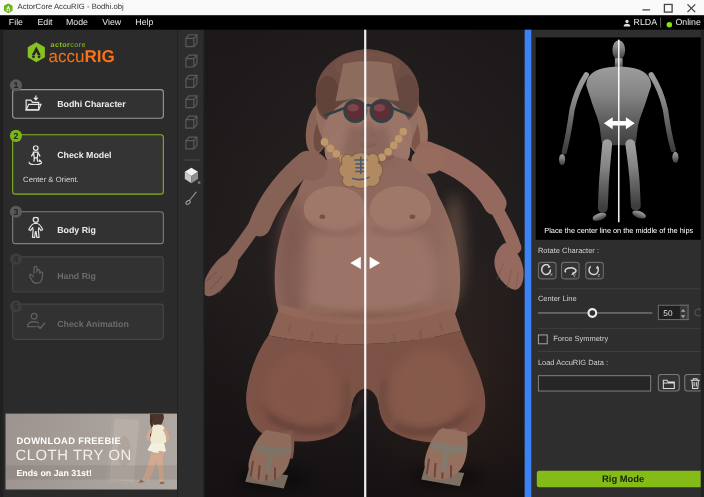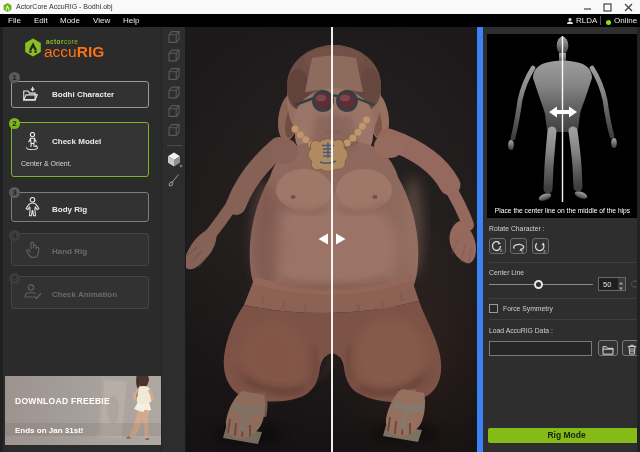--- a/index.html
+++ b/index.html
@@ -146,20 +146,21 @@
         <path d="M129 15 q5 -2 9 0 q2 1 2 4 l1 6 q1 3 0 5 q-6 3 -13 1 q-2 -2 -1 -5 l1 -7 q0 -3 1 -4 Z" fill="#f0ead5"></path>
         <path d="M128 30 l-4 7 q8 5 17 1 l-2 -8 q-6 3 -11 0 Z" fill="#f4efdf"></path>
         <path d="M138 19 q3 4 3 9 l2 1 l1 -3 q-1 -6 -4 -9 Z" fill="#d3a98f"></path>
         <path d="M129 19 q-3 3 -3 8 l-2 2 l-1 -4 q1 -5 4 -8 Z" fill="#d3a98f"></path>
         <path d="M128 37 l-2 9 l-4 12 l-3 7 l2 1 l5 -8 l4 -11 Z" fill="#d3a98f"></path>
         <path d="M134 38 l1 10 l1 12 l0 6 l2 0 l1 -7 l-1 -12 l0 -9 Z" fill="#d3a98f"></path>
         <path d="M118 64 l4 2 l-6 1 Z M136 66 l3 0 l0 2 l-4 0 Z" fill="#8a6a55"></path>
       </g>
     </svg>
     <div class="t1">DOWNLOAD FREEBIE</div>
+    <div class="t2">CLOTH TRY ON</div>
     <div class="abs" style="left:0;top:47px;width:156px;height:13px;background:rgba(70,62,56,0.12)"></div>
     <div class="t3">Ends on Jan 31st!</div>
   </div>
 </div>
 
 <div id="toolstrip">
   <svg class="abs" style="left:0;top:0" width="25" height="425" viewBox="0 0 25 425">
     <defs>
       <g id="wcube" fill="none" stroke="#5a5a5a" stroke-width="1.1">
         <path d="M-5 -2.2 L-2.2 -5.4 H5 V2.2 L2.2 5.4 H-5 Z"></path>

